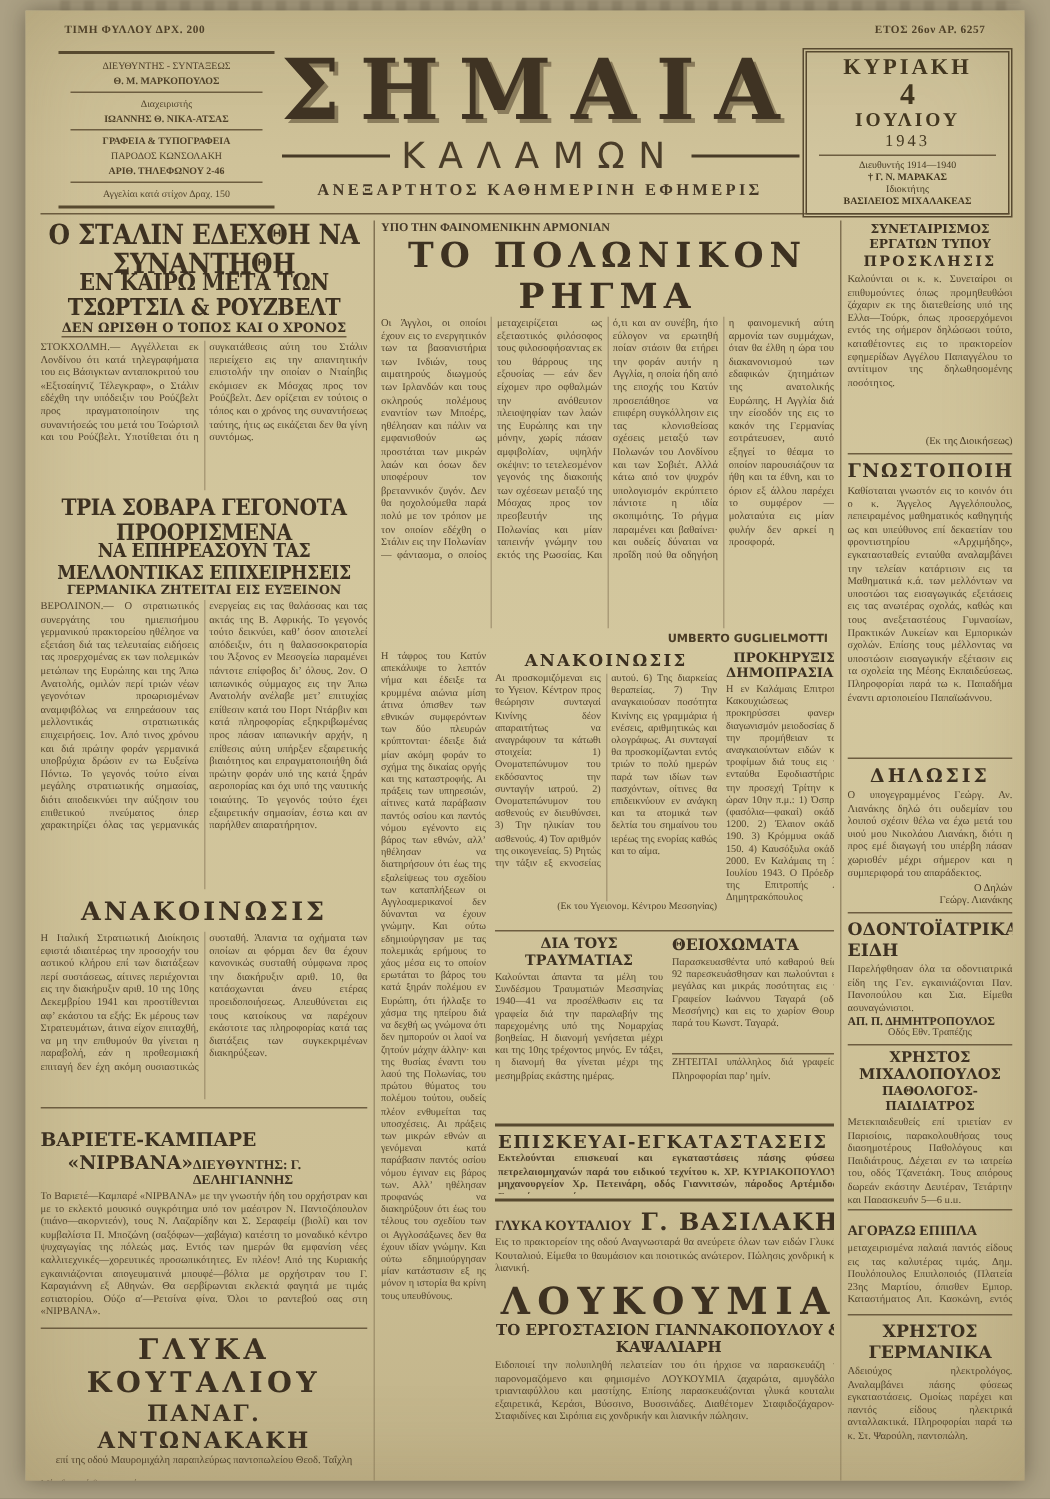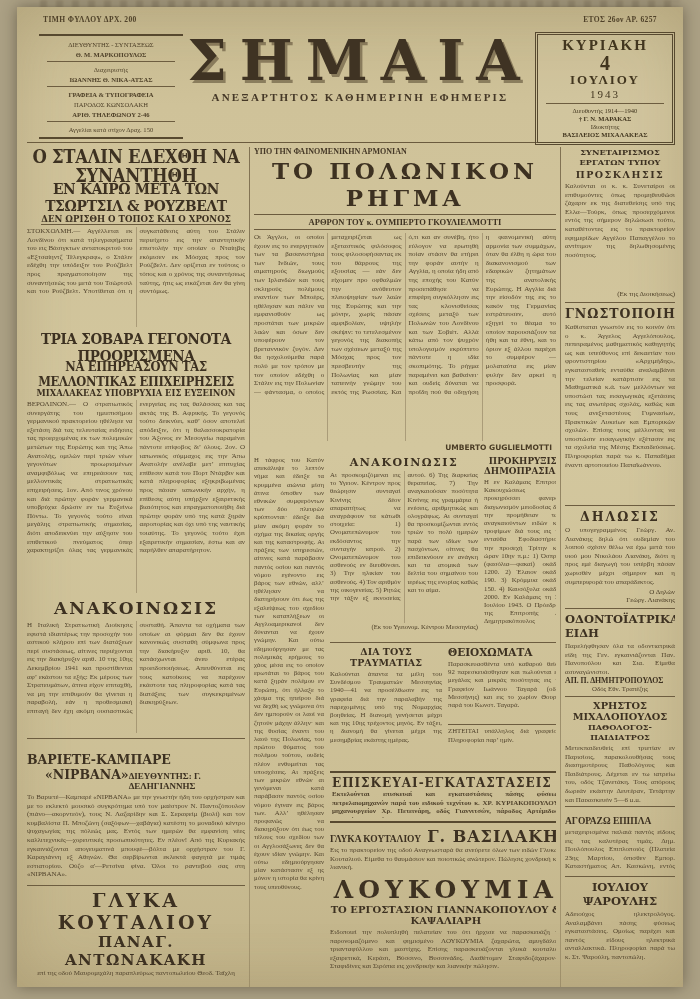--- a/index.html
+++ b/index.html
@@ -84,20 +84,25 @@
         <div class="sep"></div>
         <div class="row b">ΓΡΑΦΕΙΑ &amp; ΤΥΠΟΓΡΑΦΕΙΑ</div>
         <div class="row">ΠΑΡΟΔΟΣ ΚΩΝΣΟΛΑΚΗ</div>
         <div class="row b">ΑΡΙΘ. ΤΗΛΕΦΩΝΟΥ 2-46</div>
         <div class="sep"></div>
         <div class="row">Αγγελίαι κατά στίχον Δραχ. 150</div>
       </div>
 
       <div class="mh-center">
         <div class="np-title">ΣΗΜΑΙΑ</div>
+        <div class="kal-row">
+          <span class="kal-dash"></span>
+          <span class="kal">ΚΑΛΑΜΩΝ</span>
+          <span class="kal-dash"></span>
+        </div>
         <div class="tagline">ΑΝΕΞΑΡΤΗΤΟΣ ΚΑΘΗΜΕΡΙΝΗ ΕΦΗΜΕΡΙΣ</div>
       </div>
 
       <div class="datebox">
         <div class="day">ΚΥΡΙΑΚΗ</div>
         <div class="num">4</div>
         <div class="mon">ΙΟΥΛΙΟΥ</div>
         <div class="yr">1943</div>
         <div class="dsep"></div>
         <div class="sm">Διευθυντής 1914—1940</div>
@@ -115,21 +120,21 @@
         <article>
           <h2 class="hl1" style="font-size:16.5px;line-height:17px;">Ο ΣΤΑΛΙΝ ΕΔΕΧΘΗ ΝΑ ΣΥΝΑΝΤΗΘΗ</h2>
           <h2 class="hl1" style="font-size:13.8px;line-height:15px;">ΕΝ ΚΑΙΡΩ ΜΕΤΑ ΤΩΝ ΤΣΩΡΤΣΙΛ &amp; ΡΟΥΖΒΕΛΤ</h2>
           <div class="secT sub-rule" style="font-size:8.6px;margin:3px 14px 2px 14px;">ΔΕΝ ΩΡΙΣΘΗ Ο ΤΟΠΟΣ ΚΑΙ Ο ΧΡΟΝΟΣ</div>
           <div class="bodytxt cols2" style="height:100px;margin-top:2px;">ΣΤΟΚΧΟΛΜΗ.— Αγγέλλεται εκ Λονδίνου ότι κατά τηλεγραφήματα του εις Βάσιγκτων ανταποκριτού του «Εξτσαίηντζ Τέλεγκραφ», ο Στάλιν εδέχθη την υπόδειξιν του Ρούζβελτ προς πραγματοποίησιν της συναντήσεώς του μετά του Τσώρτσιλ και του Ρούζβελτ. Υποτίθεται ότι η συγκατάθεσις αύτη του Στάλιν περιείχετο εις την απαντητικήν επιστολήν την οποίαν ο Νταίηβις εκόμισεν εκ Μόσχας προς τον Ρούζβελτ. Δεν ορίζεται εν τούτοις ο τόπος και ο χρόνος της συναντήσεως ταύτης, ήτις ως εικάζεται δεν θα γίνη συντόμως.</div>
         </article>
 
         <article style="margin-top:4px;">
           <h2 class="hl1" style="font-size:13.5px;line-height:14.5px;">ΤΡΙΑ ΣΟΒΑΡΑ ΓΕΓΟΝΟΤΑ ΠΡΟΟΡΙΣΜΕΝΑ</h2>
           <h2 class="hl1" style="font-size:11.5px;line-height:13px;">ΝΑ ΕΠΗΡΕΑΣΟΥΝ ΤΑΣ ΜΕΛΛΟΝΤΙΚΑΣ ΕΠΙΧΕΙΡΗΣΕΙΣ</h2>
-          <div class="secT" style="font-size:8.4px;margin:2px 0;">ΜΙΧΑΛΑΚΕΑΣ ΥΠΟΒΡΥΧΙΑ ΕΙΣ ΕΥΞΕΙΝΟΝ</div>
+          <div class="secT" style="font-size:8.4px;margin:2px 0;">ΓΕΡΜΑΝΙΚΑ ΖΗΤΕΙΤΑΙ ΕΙΣ ΕΥΞΕΙΝΟΝ</div>
           <div class="bodytxt cols2" style="height:193px;">ΒΕΡΟΛΙΝΟΝ.— Ο στρατιωτικός συνεργάτης του ημιεπισήμου γερμανικού πρακτορείου ηθέλησε να εξετάση διά τας τελευταίας ειδήσεις τας προερχομένας εκ των πολεμικών μετώπων της Ευρώπης και της Άπω Ανατολής, ομιλών περί τριών νέων γεγονότων προωρισμένων αναμφιβόλως να επηρεάσουν τας μελλοντικάς στρατιωτικάς επιχειρήσεις. 1ον. Από τινος χρόνου και διά πρώτην φοράν γερμανικά υποβρύχια δρώσιν εν τω Ευξείνω Πόντω. Το γεγονός τούτο είναι μεγάλης στρατιωτικής σημασίας, διότι αποδεικνύει την αύξησιν του επιθετικού πνεύματος όπερ χαρακτηρίζει όλας τας γερμανικάς ενεργείας εις τας θαλάσσας και τας ακτάς της Β. Αφρικής. Το γεγονός τούτο δεικνύει, καθ’ όσον αποτελεί απόδειξιν, ότι η θαλασσοκρατορία του Άξονος εν Μεσογείω παραμένει πάντοτε επίφοβος δι’ όλους. 2ον. Ο ιαπωνικός σύμμαχος εις την Άπω Ανατολήν ανέλαβε μετ’ επιτυχίας επίθεσιν κατά του Πορτ Ντάρβιν και κατά πληροφορίας εξηκριβωμένας προς πάσαν ιαπωνικήν αρχήν, η επίθεσις αύτη υπήρξεν εξαιρετικής βιαιότητος και επραγματοποιήθη διά πρώτην φοράν υπό της κατά ξηράν αεροπορίας και όχι υπό της ναυτικής τοιαύτης. Το γεγονός τούτο έχει εξαιρετικήν σημασίαν, έστω και αν παρήλθεν απαρατήρητον.</div>
         </article>
 
         <article style="margin-top:5px;">
           <h2 class="secT" style="font-size:17px;letter-spacing:2px;">ΑΝΑΚΟΙΝΩΣΙΣ</h2>
           <div class="bodytxt cols2" style="height:112px;margin-top:3px;">Η Ιταλική Στρατιωτική Διοίκησις εφιστά ιδιαιτέρως την προσοχήν του αστικού κλήρου επί των διατάξεων περί συστάσεως, αίτινες περιέχονται εις την διακήρυξιν αριθ. 10 της 10ης Δεκεμβρίου 1941 και προστίθενται αφ’ εκάστου τα εξής: Εκ μέρους των Στρατευμάτων, άτινα είχον επιταχθή, να μη την επιθυμούν θα γίνεται η παραβολή, εάν η προθεσμιακή επιταγή δεν έχη ακόμη ουσιαστικώς συσταθή. Άπαντα τα οχήματα των οποίων αι φόρμαι δεν θα έχουν κανονικώς συσταθή σύμφωνα προς την διακήρυξιν αριθ. 10, θα κατάσχωνται άνευ ετέρας προειδοποιήσεως. Απευθύνεται εις τους κατοίκους να παρέχουν εκάστοτε τας πληροφορίας κατά τας διατάξεις των συγκεκριμένων διακηρύξεων.</div>
         </article>
 
         <article style="margin-top:5px;border-top:1px solid #6d5d40;padding-top:13px;">
           <div class="b" style="font-size:12.5px;font-family:'DejaVu Serif',serif;color:#3d3121;">ΒΑΡΙΕΤΕ-ΚΑΜΠΑΡΕ</div>
@@ -147,21 +152,20 @@
           <div class="bodytxt ctr" style="height:10px;">Μία δοκιμή θα σας πείση.</div>
         </article>
 
       </section>
 
       <div class="vrule"></div>
 
       <section class="zone zC">
         <div class="kicker">ΥΠΟ ΤΗΝ ΦΑΙΝΟΜΕΝΙΚΗΝ ΑΡΜΟΝΙΑΝ</div>
         <h1 class="secT" style="font-size:23px;letter-spacing:4px;margin-top:1px;">ΤΟ ΠΟΛΩΝΙΚΟΝ ΡΗΓΜΑ</h1>
-        <div class="byline">ΑΡΘΡΟΝ ΤΟΥ κ. ΟΥΜΠΕΡΤΟ ΓΚΟΥΛΙΕΛΜΟΤΤΙ</div>
         <div class="bodytxt cols4" style="height:208px;">Οι Άγγλοι, οι οποίοι έχουν εις το ενεργητικόν των τα βασανιστήρια των Ινδιών, τους αιματηρούς διωγμούς των Ιρλανδών και τους σκληρούς πολέμους εναντίον των Μποέρς, ηθέλησαν και πάλιν να εμφανισθούν ως προστάται των μικρών λαών και όσων δεν υποφέρουν τον βρεταννικόν ζυγόν. Δεν θα ησχολούμεθα παρά πολύ με τον τρόπον με τον οποίον εδέχθη ο Στάλιν εις την Πολωνίαν — φάντασμα, ο οποίος μεταχειρίζεται ως εξεταστικός φιλόσοφος τους φιλοσοφήσαντας εκ του θάρρους της εξουσίας — εάν δεν είχομεν προ οφθαλμών την ανόθευτον πλειοψηφίαν των λαών της Ευρώπης και την μόνην, χωρίς πάσαν αμφιβολίαν, υψηλήν σκέψιν: το τετελεσμένον γεγονός της διακοπής των σχέσεων μεταξύ της Μόσχας προς τον πρεσβευτήν της Πολωνίας και μίαν ταπεινήν γνώμην του εκτός της Ρωσσίας. Και ό,τι και αν συνέβη, ήτο εύλογον να ερωτηθή ποίαν στάσιν θα ετήρει την φοράν αυτήν η Αγγλία, η οποία ήδη από της εποχής του Κατύν προσεπάθησε να επιφέρη συγκόλλησιν εις τας κλονισθείσας σχέσεις μεταξύ των Πολωνών του Λονδίνου και των Σοβιέτ. Αλλά κάτω από τον ψυχρόν υπολογισμόν εκρύπτετο πάντοτε η ιδία σκοπιμότης. Το ρήγμα παραμένει και βαθαίνει· και ουδείς δύναται να προΐδη πού θα οδηγήση η φαινομενική αύτη αρμονία των συμμάχων, όταν θα έλθη η ώρα του διακανονισμού των εδαφικών ζητημάτων της ανατολικής Ευρώπης. Η Αγγλία διά την είσοδόν της εις το κακόν της Γερμανίας εστράτευσεν, αυτό εξηγεί το θέαμα το οποίον παρουσιάζουν τα ήθη και τα έθνη, και το όριον εξ άλλου παρέχει το συμφέρον — μολαταύτα εις μίαν φυλήν δεν αρκεί η προσφορά.</div>
         <div class="sig" style="font-family:'DejaVu Sans',sans-serif;font-size:7.5px;margin:2px 4px 0 0;">UMBERTO GUGLIELMOTTI</div>
 
         <div class="lowC">
           <div class="contcol bodytxt" style="height:540px;font-size:6.8px;line-height:8.2px;">Η τάφρος του Κατύν απεκάλυψε το λεπτόν νήμα και έδειξε τα κρυμμένα αιώνια μίση άτινα όπισθεν των εθνικών συμφερόντων των δύο πλευρών κρύπτονται· έδειξε διά μίαν ακόμη φοράν το σχήμα της δικαίας οργής και της καταστροφής. Αι πράξεις των υπηρεσιών, αίτινες κατά παράβασιν παντός οσίου και παντός νόμου εγένοντο εις βάρος των εθνών, αλλ’ ηθέλησαν να διατηρήσουν ότι έως της εξαλείψεως του σχεδίου των καταπλήξεων οι Αγγλοαμερικανοί δεν δύνανται να έχουν γνώμην. Και ούτω εδημιούργησαν με τας πολεμικάς ερήμους το χάος μέσα εις το οποίον ερωτάται το βάρος του κατά ξηράν πολέμου εν Ευρώπη, ότι ήλλαξε το χάσμα της ηπείρου διά να δεχθή ως γνώμονα ότι δεν ημπορούν οι λαοί να ζητούν μάχην άλλην· και της θυσίας έναντι του λαού της Πολωνίας, του πρώτου θύματος του πολέμου τούτου, ουδείς πλέον ενθυμείται τας υποσχέσεις. Αι πράξεις των μικρών εθνών αι γενόμεναι κατά παράβασιν παντός οσίου νόμου έγιναν εις βάρος των. Αλλ’ ηθέλησαν προφανώς να διακηρύξουν ότι έως του τέλους του σχεδίου των οι Αγγλοσάξωνες δεν θα έχουν ιδίαν γνώμην. Και ούτω εδημιούργησαν μίαν κατάστασιν εξ ης μόνον η ιστορία θα κρίνη τους υπευθύνους.</div>
           <div class="cstack">
 
             <div class="rowflex">
               <article style="flex:0 0 148px;">
                 <h3 class="secT" style="font-size:11px;letter-spacing:1.5px;">ΑΝΑΚΟΙΝΩΣΙΣ</h3>
@@ -244,21 +248,21 @@
           <div class="secT" style="font-size:8.2px;">ΠΑΘΟΛΟΓΟΣ-ΠΑΙΔΙΑΤΡΟΣ</div>
           <div class="bodytxt" style="height:58px;margin-top:2px;">Μετεκπαιδευθείς επί τριετίαν εν Παρισίοις, παρακολουθήσας τους διασημοτέρους Παθολόγους και Παιδιάτρους. Δέχεται εν τω ιατρείω του, οδός Τζανετάκη. Τους απόρους δωρεάν εκάστην Δευτέραν, Τετάρτην και Παρασκευήν 5—6 μ.μ.</div>
         </article>
 
         <article class="rtitem">
           <span class="b" style="font-size:9.5px;color:#3d3121;">ΑΓΟΡΑΖΩ ΕΠΙΠΛΑ</span>
           <div class="bodytxt" style="height:44px;">μεταχειρισμένα παλαιά παντός είδους εις τας καλυτέρας τιμάς. Δημ. Πουλόπουλος Επιπλοποιός (Πλατεία 23ης Μαρτίου, όπισθεν Εμπορ. Καταστήματος Απ. Κασκώνη, εντός της παρόδου).</div>
         </article>
 
         <article class="rtitem">
-          <h3 class="secT" style="font-size:11.5px;">ΙΟΥΛΙΟΥ ΨΑΡΟΥΛΗΣ</h3>
+          <h3 class="secT" style="font-size:11.5px;">ΧΡΗΣΤΟΣ ΓΕΡΜΑΝΙΚΑ</h3>
           <div class="bodytxt" style="height:50px;margin-top:2px;">Αδειούχος ηλεκτρολόγος. Αναλαμβάνει πάσης φύσεως εγκαταστάσεις. Ομοίως παρέχει και παντός είδους ηλεκτρικά ανταλλακτικά. Πληροφορίαι παρά τω κ. Στ. Ψαρούλη, παντοπώλη.</div>
         </article>
 
       </section>
 
     </div>
   </div>
 </div>
 
 </body></html>

